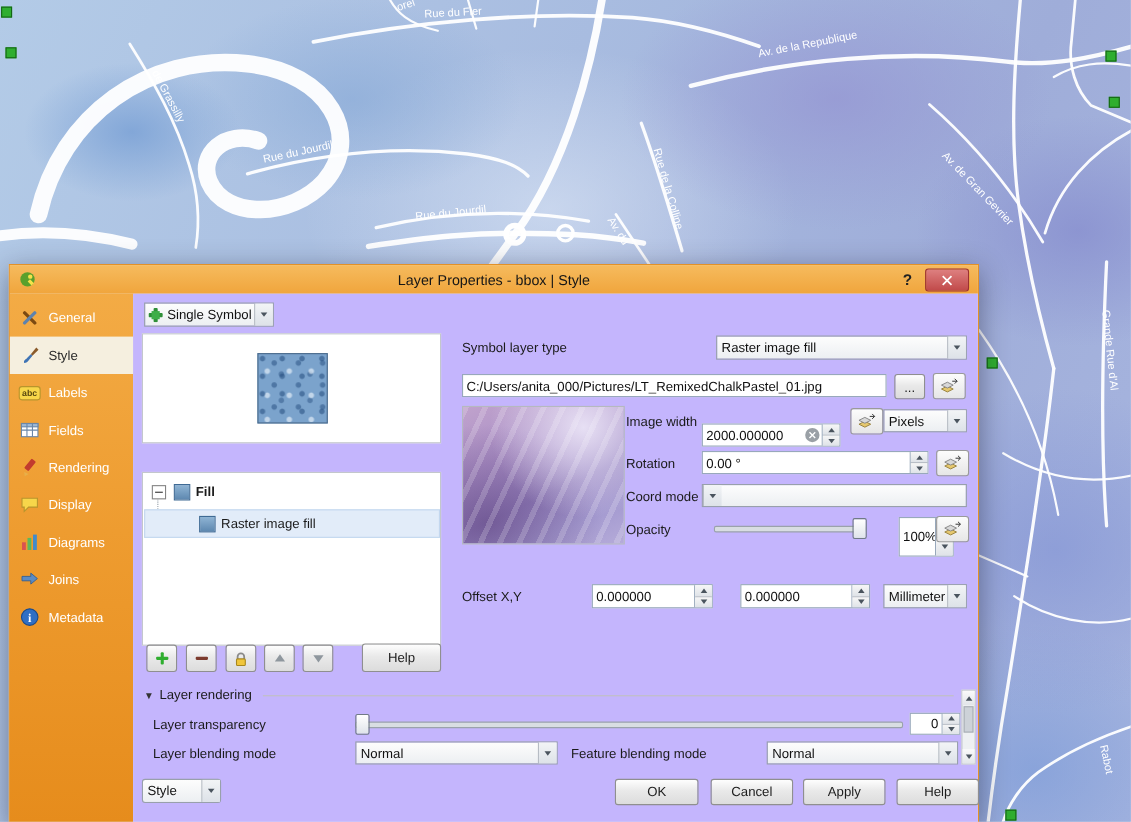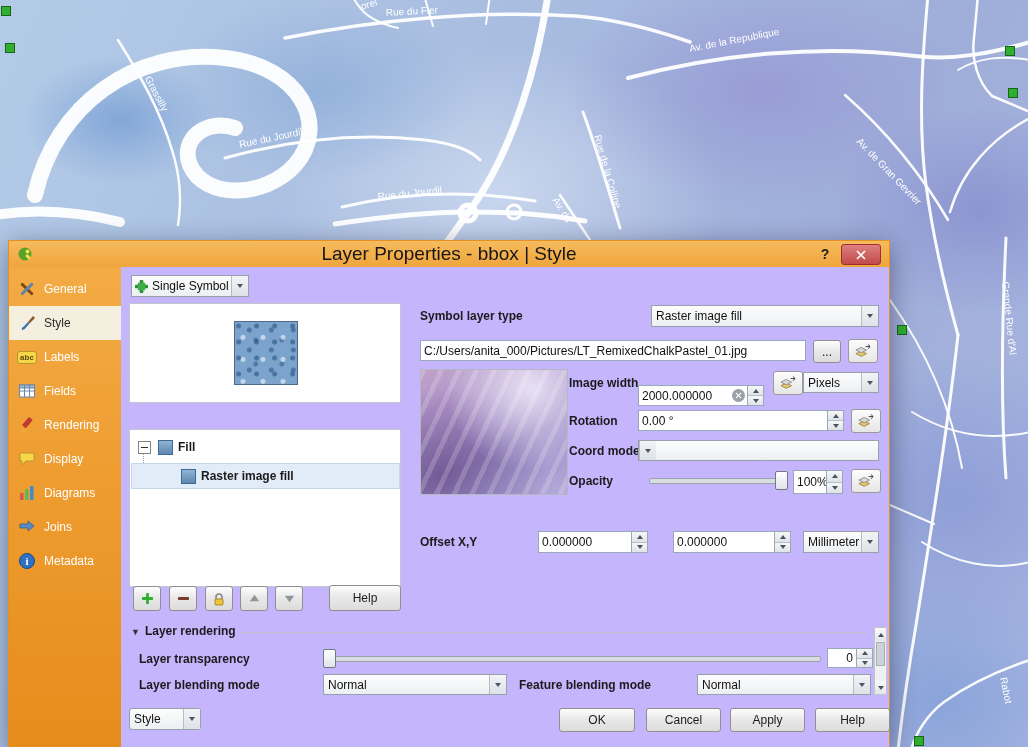--- a/index.html
+++ b/index.html
@@ -22,41 +22,41 @@
   .map-roads{position:absolute;inset:0;}
   .map-roads path{fill:none;stroke:#ffffff;stroke-linecap:round;stroke-linejoin:round;opacity:.95;}
   .map-roads text{fill:#ffffff;font-family:"Liberation Sans",sans-serif;font-size:10px;}
   .vmark{position:absolute;width:8px;height:8px;background:#2fae2f;border:1px solid #156615;}
 
   
   #dlg{position:absolute;left:8px;top:240px;width:880px;height:507px;background:#f0f0f0;
        border:1px solid #e39127;box-shadow:0 6px 24px rgba(20,20,40,.45);}
   #titlebar{position:absolute;left:0;top:0;right:0;height:26px;
        background:linear-gradient(#f6bb5e,#f0a53c);display:flex;align-items:center;}
-  #title{position:absolute;left:0;right:0;text-align:center;font-size:19px;color:#161616;}
+  #title{position:absolute;left:0;right:0;text-align:center;font-size:13px;color:#161616;}
   .tb-qgis{position:absolute;left:8px;top:5px;}
   #helpbtn{position:absolute;right:54px;top:3px;width:20px;height:20px;text-align:center;
        font-weight:bold;font-size:14px;color:#222;line-height:20px;cursor:default;}
   #closebtn{position:absolute;right:8px;top:3px;width:38px;height:19px;border-radius:3px;
        background:linear-gradient(#de8080,#c14a4a);border:1px solid #9c3030;
        display:flex;align-items:center;justify-content:center;}
 
   #dlgbody{position:absolute;top:26px;left:0;right:0;bottom:0;display:flex;}
   #sidebar{width:112px;background:linear-gradient(180deg,#f3ab45 0%,#ee9c30 45%,#e68c1c 100%);
        padding-top:5px;box-sizing:border-box;}
   .side-item{height:34px;display:flex;align-items:center;gap:7px;padding-left:8px;
        color:#ffffff;font-size:12px;cursor:default;}
   .side-item.sel{background:#f5efdf;color:#2a2a2a;}
   .si-icon{width:20px;display:flex;justify-content:center;align-items:center;}
   .abc-badge{background:#f7d64a;border:1px solid #b8952c;border-radius:3px;color:#5a4a10;
        font-size:8px;font-weight:bold;padding:1px 2px;line-height:9px;}
 
   #content{position:relative;flex:1;background:#c4b5fd;}
 
-  .lbl{position:absolute;font-size:12px;color:#1b1b1b;white-space:nowrap;font-weight:bold;}
+  .lbl{position:absolute;font-size:12px;color:#1b1b1b;white-space:nowrap;}
   .panel{position:absolute;background:#ffffff;border:1px solid #c3c7cc;}
   .layer-chip{display:inline-block;width:13px;height:13px;
        background:linear-gradient(#8fb4d4,#5e88b0);border:1px solid #3f6a94;}
   .chip-big{position:absolute;width:62px;height:62px;border:1px solid #4a6a8a;background-color:#7ba3cc;
        background-image:
         radial-gradient(circle at 20% 25%, rgba(35,75,125,.55) 0 2px, transparent 3px),
         radial-gradient(circle at 65% 40%, rgba(35,75,125,.5) 0 2px, transparent 3px),
         radial-gradient(circle at 40% 70%, rgba(232,241,250,.65) 0 2px, transparent 3px),
         radial-gradient(circle at 80% 75%, rgba(35,75,125,.45) 0 2px, transparent 3px);
        background-size:18px 16px,22px 20px,20px 22px,26px 24px;}
@@ -418,21 +418,21 @@
         <span class="carr">
             <i class="t-dn"></i>
           </span>
       </div>
 
       <span class="lbl" style="left:448px;top:207px">Opacity</span>
       <div class="slider" style="left:528px;top:203px;width:138px">
         <div class="groove"></div>
         <div class="handle" style="left:126px"></div>
       </div>
-      <div class="field" style="left:672px;top:203px;width:50px;height:24px">
+      <div class="field" style="left:696px;top:203px;width:50px;height:36px">
         <span class="fval" style="text-align:right">100%</span>
         <span class="spin-btns">
             <span class="sb">
               <i class="t-up"></i>
             </span>
             <span class="sb">
               <i class="t-dn"></i>
             </span>
           </span>
       </div>

